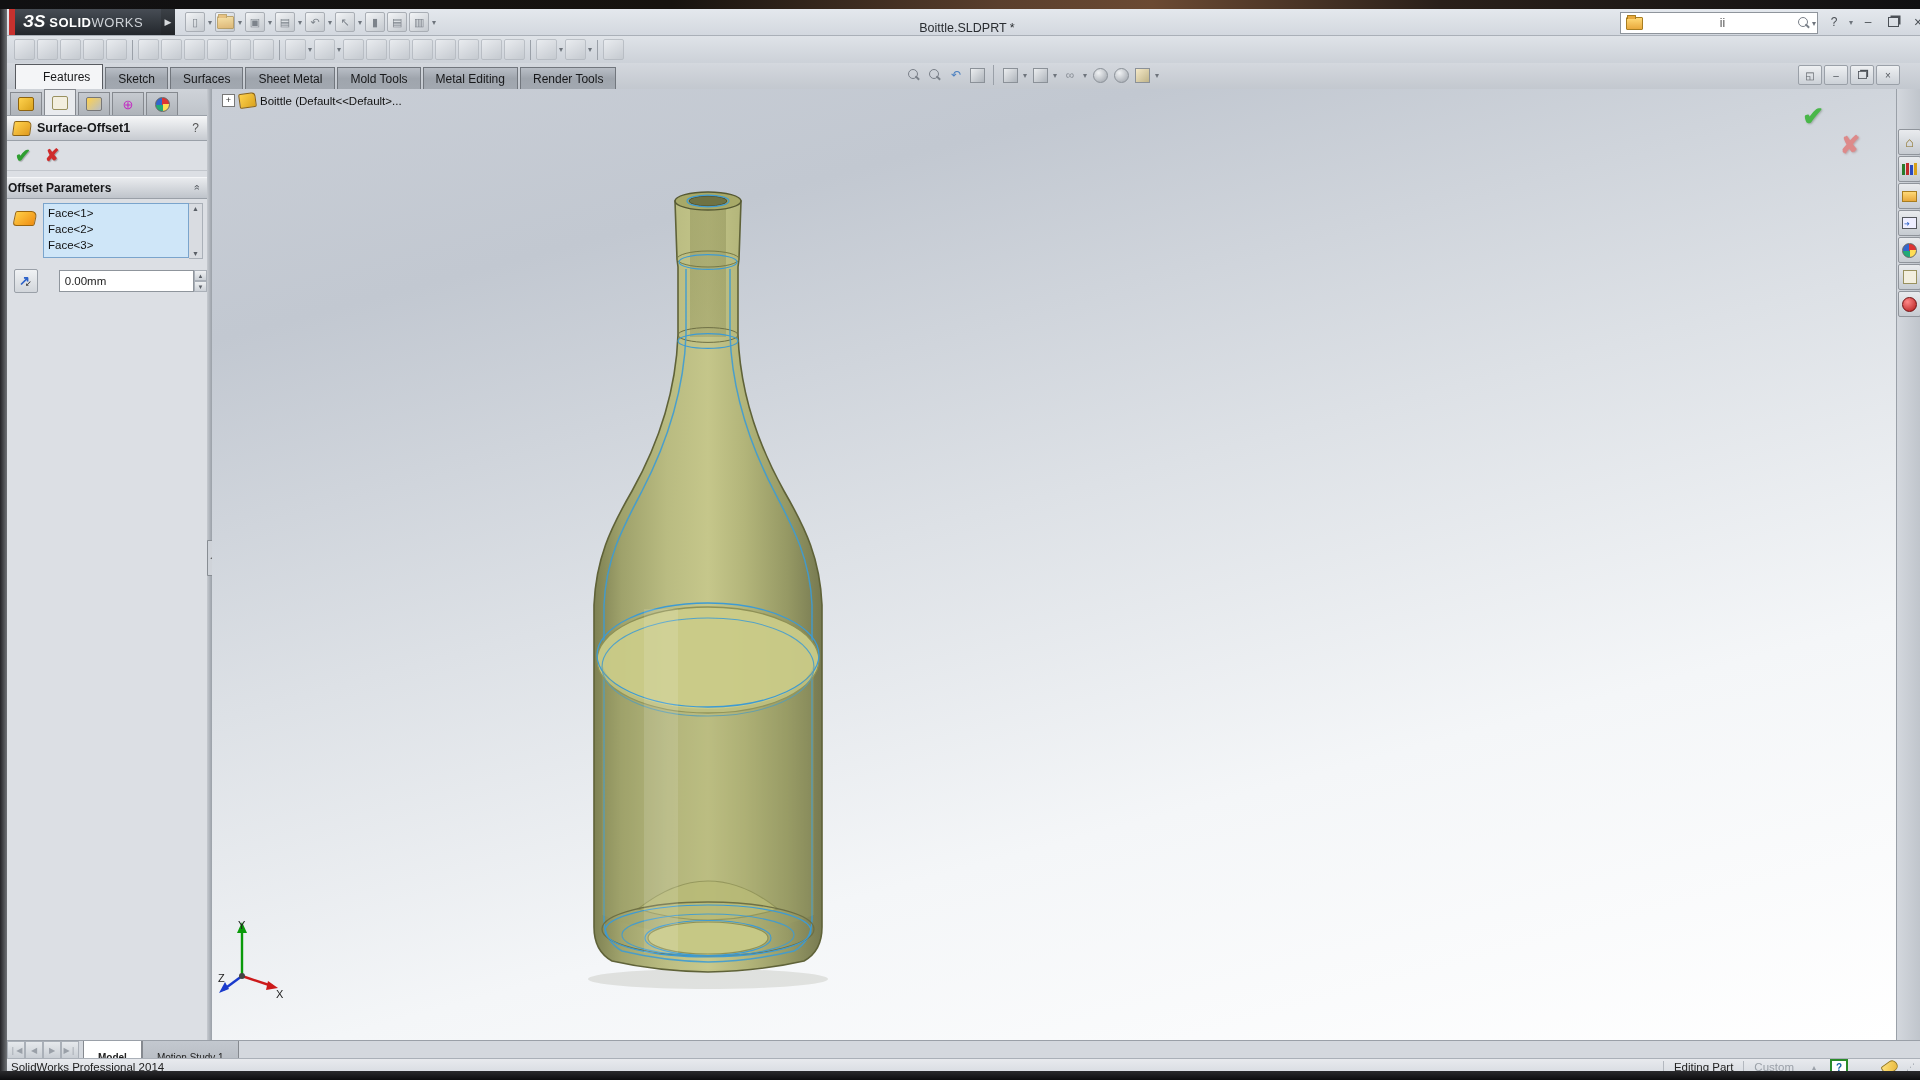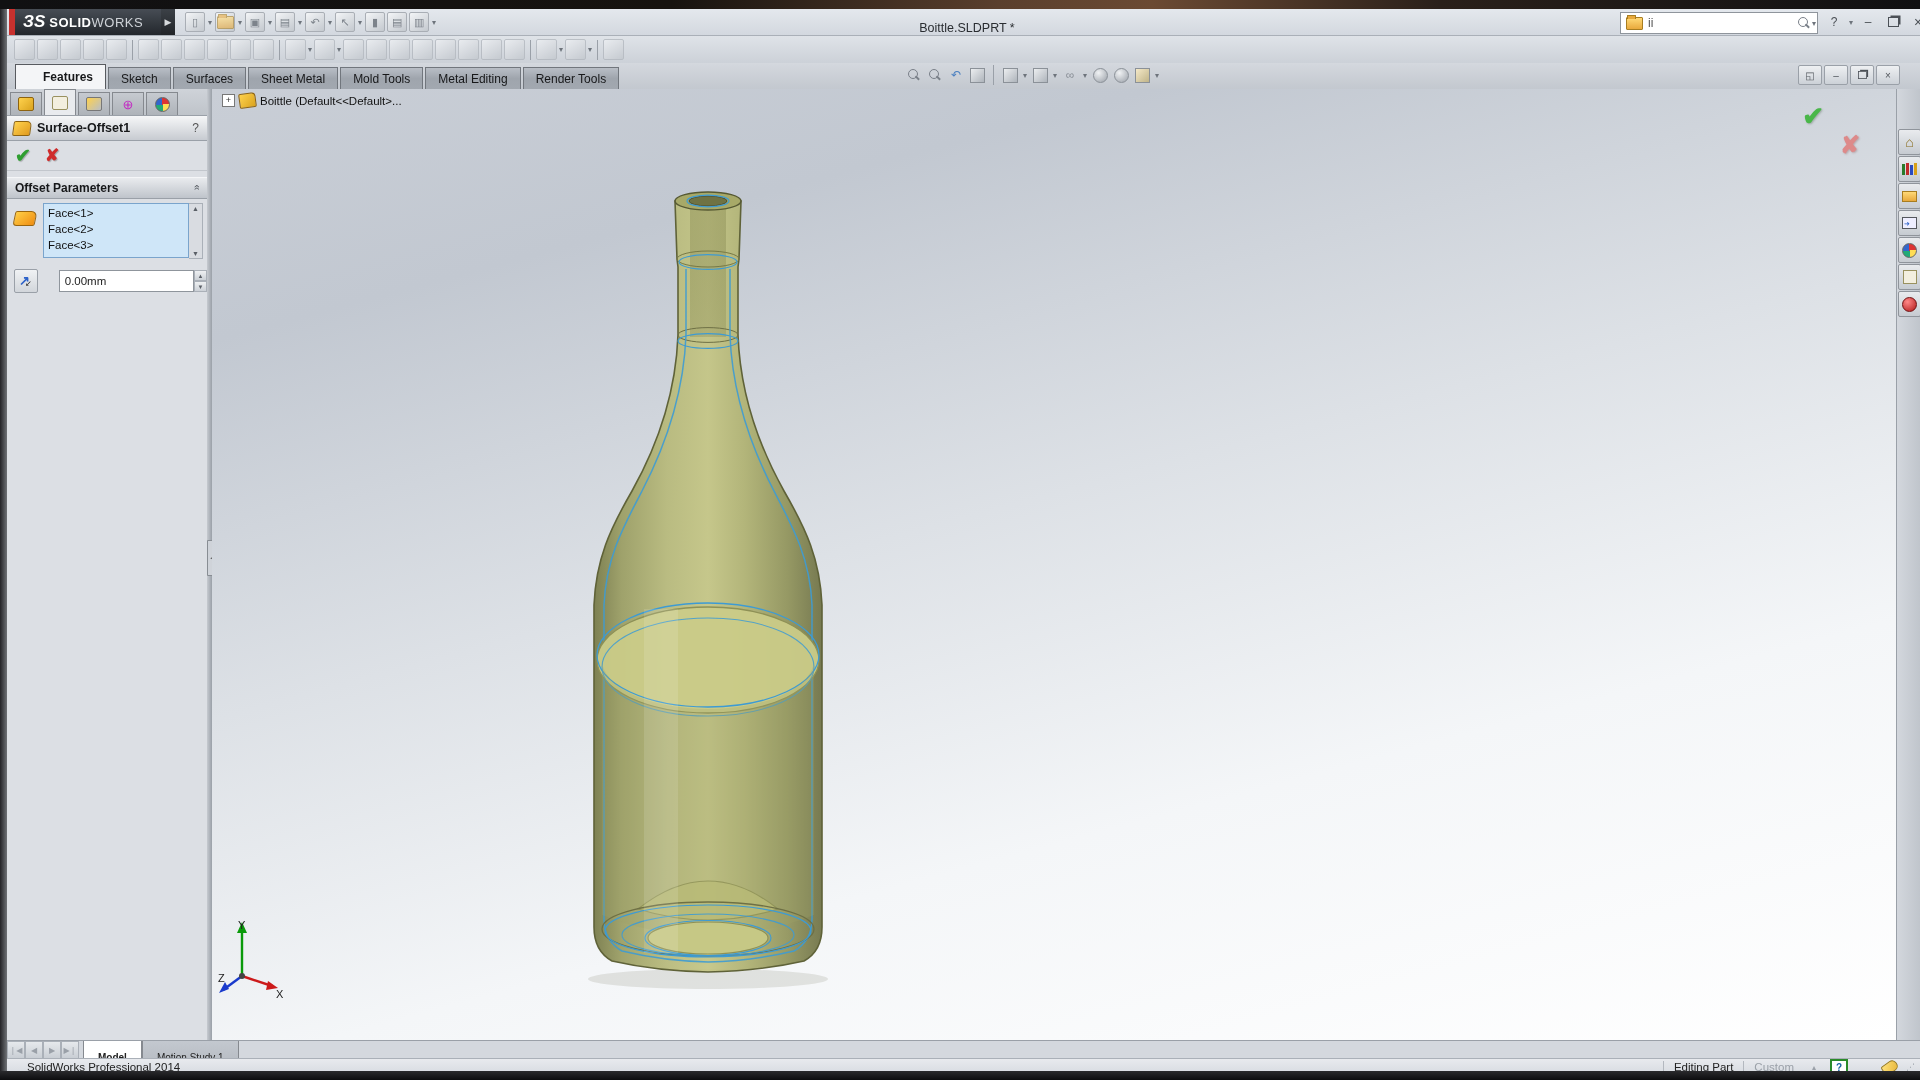--- a/index.html
+++ b/index.html
@@ -23,21 +23,21 @@
   #logo .b2{color:#cfd3d8;font-size:13px;letter-spacing:.5px;}
   #logoflag{left:154px;top:0;width:14px;height:26px;background:linear-gradient(to bottom,#3c4147,#212428);
     color:#d7dadd;font-size:9px;display:flex;align-items:center;justify-content:center;}
   .tb1{display:flex;align-items:center;height:26px;gap:2px;}
   .ic16{width:18px;height:18px;border-radius:2px;
     background:linear-gradient(145deg,#f2f4f6,#c4c9cf);border:1px solid #a9aeb5;
     display:flex;align-items:center;justify-content:center;color:#7d838b;font-size:11px;}
   .dd{color:#6e747c;font-size:8px;margin:0 1px;}
   #wintitle{left:0;top:12px;width:1920px;text-align:center;color:#2a2d31;font-size:12.5px;}
   #searchbox{left:1613px;top:3px;width:196px;height:20px;background:#fff;border:1px solid #8f959c;
-    display:flex;align-items:center;}
+    display:flex;align-items:center;text-align:center;}
   .foldericon{position:relative;width:15px;height:11px;margin:0 5px;background:linear-gradient(to bottom,#ffd977,#e8a93c);
     border:1px solid #a87d20;border-radius:1px;}
   .foldericon:before{content:"";position:absolute;left:0;top:-3px;width:7px;height:3px;
     background:#e8a93c;border:1px solid #a87d20;border-bottom:none;border-radius:1px 1px 0 0;}
   #searchtext{flex:1;color:#555;font-size:12px;}
   .mag{position:relative;width:12px;height:12px;margin-right:2px;}
   .mag:before{content:"";position:absolute;left:1px;top:0;width:8px;height:8px;border:1.5px solid #7a8089;border-radius:50%;}
   .mag:after{content:"";position:absolute;left:8px;top:8px;width:5px;height:1.5px;background:#7a8089;transform:rotate(45deg);}
   #helpcluster{left:1816px;top:3px;height:20px;display:flex;align-items:center;gap:3px;}
   .winbtn{width:20px;height:17px;display:flex;align-items:center;justify-content:center;
@@ -48,21 +48,21 @@
     display:flex;align-items:center;padding-left:6px;border-bottom:1px solid #b7bcc3;}
   .t2{width:19px;height:19px;margin:0 1px;border-radius:2px;
     background:linear-gradient(145deg,#eef0f3,#c2c7cd);border:1px solid #b0b5bc;opacity:.75;}
   .sep{width:1px;height:20px;background:#9aa0a8;margin:0 4px;}
   
   #tabrow{left:7px;top:63px;width:1913px;height:26px;background:linear-gradient(to bottom,#d4d8de,#c3c8cf);
     border-bottom:1px solid #4c4f54;display:flex;align-items:flex-end;}
   .rtab{height:21px;margin-right:2px;padding:0 12px;display:flex;align-items:center;
     background:linear-gradient(to bottom,#b9bec6,#9fa5ad,#a2a8b0);border:1px solid #71767d;border-bottom:none;
     color:#17181a;font-size:12px;}
-  .rtab.active{background:#f4f5f7;font-weight:bold;height:24px;border-color:#585b60;padding-left:27px;}
+  .rtab.active{background:#f4f5f7;font-weight:normal;height:24px;border-color:#585b60;padding-left:27px;}
   
   #headsup{left:905px;top:63px;height:24px;display:flex;align-items:center;gap:3px;}
   .huic{width:18px;height:18px;display:flex;align-items:center;justify-content:center;color:#8b9198;font-size:12px;}
   .cube{width:13px;height:13px;background:linear-gradient(135deg,#eceef0,#aeb4bb);border:1px solid #8b9198;}
   .ball{width:13px;height:13px;border-radius:50%;background:radial-gradient(circle at 35% 30%,#f0f2f4,#9aa0a8);border:1px solid #8b9198;}
   #docwinbtns{left:1798px;top:65px;display:flex;gap:2px;}
   .dwb{width:22px;height:18px;border:1px solid #9aa0a8;border-radius:2px;
     background:linear-gradient(to bottom,#eef0f2,#ccd1d7);display:flex;align-items:center;justify-content:center;
     color:#53585e;font-size:10px;}
   
@@ -77,21 +77,21 @@
     border-bottom:1px solid #9aa0a8;display:flex;align-items:center;}
   #pmheader .txt{font-weight:bold;font-size:12.5px;color:#17181a;flex:1;}
   .surficon{width:16px;height:13px;margin:0 6px;background:linear-gradient(135deg,#ffd24d,#e09a1e);
     border:1px solid #8d6310;border-radius:2px 5px 2px 2px;transform:skewX(-8deg);}
   #pmconfirm{left:0;top:51px;width:200px;height:30px;display:flex;align-items:center;gap:14px;padding-left:8px;
     border-bottom:1px solid #c2c6cc;}
   #okbtn{color:#2f9e31;font-size:19px;font-weight:bold;text-shadow:1px 1px 1px rgba(0,0,0,.25);}
   #cancelbtn{color:#cf2b2b;font-size:17px;font-weight:bold;text-shadow:1px 1px 1px rgba(0,0,0,.25);}
   #sectionhdr{left:0;top:88px;width:200px;height:20px;background:linear-gradient(to bottom,#e9ebee,#bfc4cb);
     border-top:1px solid #f5f6f8;border-bottom:1px solid #9aa0a8;display:flex;align-items:center;}
-  #sectionhdr .txt{font-weight:bold;font-size:12px;color:#17181a;padding-left:8px;flex:1;}
+  #sectionhdr .txt{font-weight:bold;font-size:12px;color:#17181a;padding-left:1px;flex:1;}
   .chev{color:#4f545a;font-size:10px;transform:rotate(-90deg);letter-spacing:-2px;margin-right:8px;}
   #facelistrow{left:0;top:114px;width:200px;display:flex;}
   .faceicon{width:20px;height:13px;margin:8px 7px 0 7px;background:linear-gradient(135deg,#ffcf47,#ef8d12);
     border:1px solid #9a650e;border-radius:2px 6px 2px 4px;transform:skewX(-12deg);}
   #facelist{width:140px;height:52px;background:#cfe6f8;border:1px solid #7aa4cc;padding:1px 0 0 4px;}
   .facerow{font-size:11.5px;color:#111;line-height:16px;}
   #facescroll{width:13px;height:54px;background:#d9dce1;border:1px solid #aab0b8;border-left:none;
     display:flex;flex-direction:column;justify-content:space-between;align-items:center;}
   .scrarrow{font-size:7px;color:#5a5f66;line-height:9px;}
   #offsetrow{left:0;top:180px;width:200px;display:flex;align-items:center;}
@@ -512,21 +512,21 @@
     <span style="width:4px;"></span>
     <div class="sheettab active">
         <span>Model</span>
       </div>
     <div class="sheettab">
         <span>Motion Study 1</span>
       </div>
   </div>
 
   <div id="statusbar" class="abs">
-    <span style="margin-left:20px;">SolidWorks Professional 2014</span>
+    <span style="margin-left:4px;">SolidWorks Professional 2014</span>
     <span style="flex:1;"></span>
     <span class="statussep"></span>
     <span>Editing Part</span>
     <span class="statussep"></span>
     <span id="cfglabel">Custom</span>
     <span style="color:#9aa0a8;font-size:8px;margin:0 14px 0 18px;">▴</span>
     <span class="helpbox">?</span>
     <span style="width:34px;"></span>
     <span class="tag"></span>
     <span class="grip">⋰</span>

